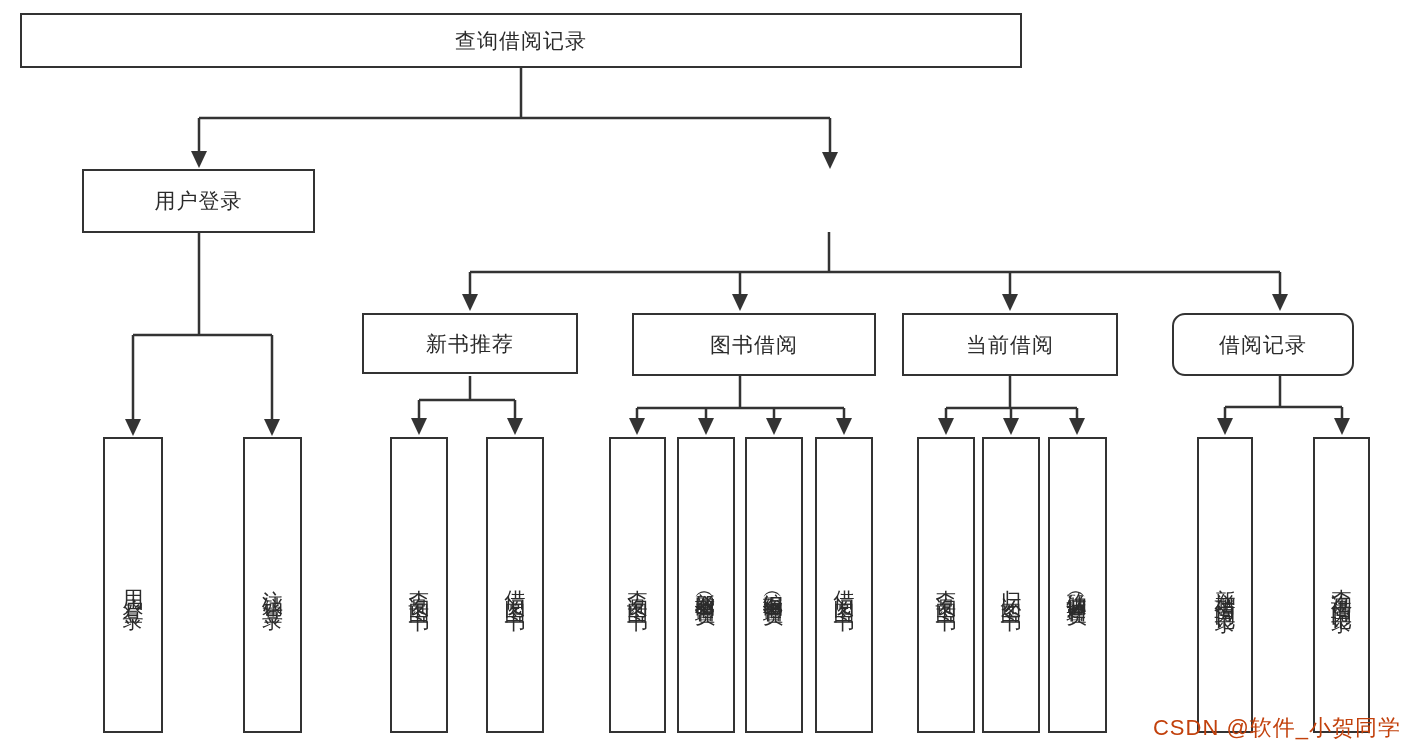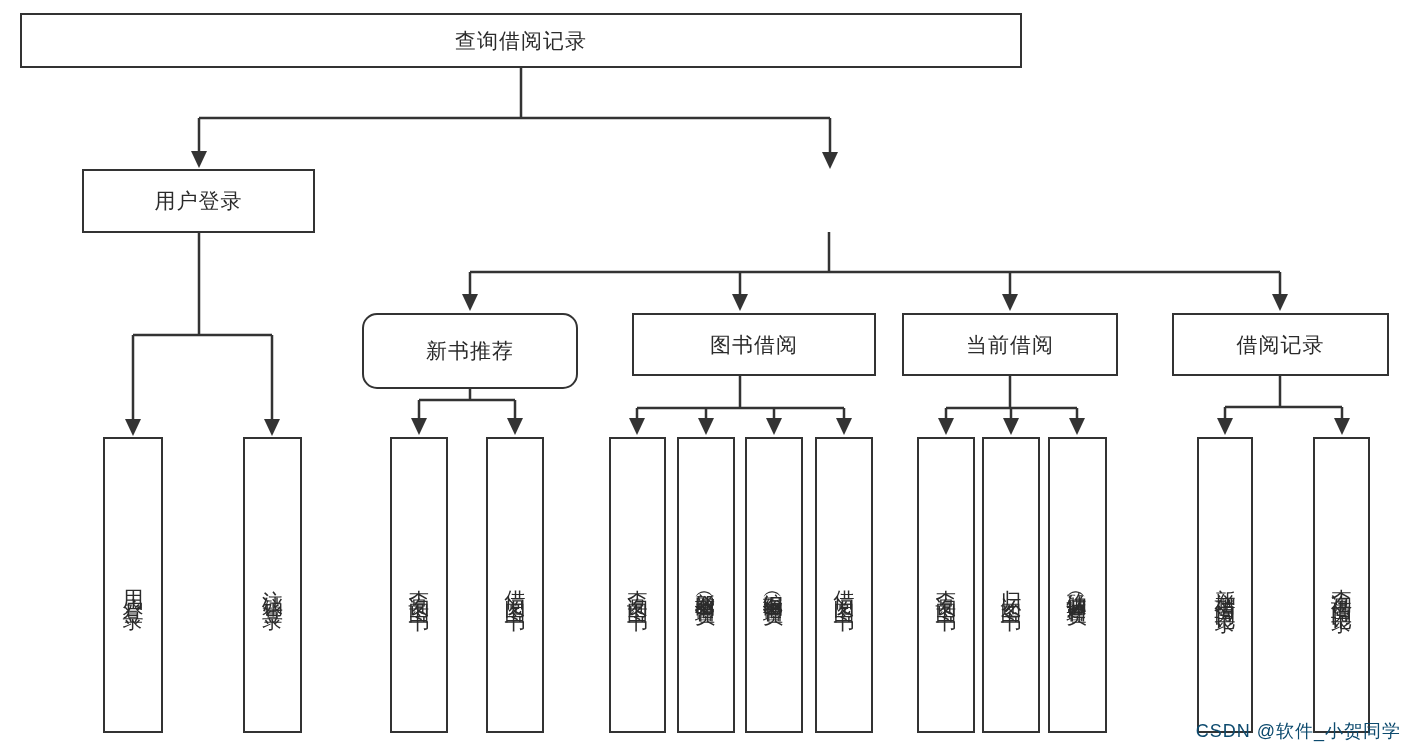--- a/index.html
+++ b/index.html
@@ -15,21 +15,21 @@
     font-size:21px; letter-spacing:1px; text-align:center; z-index:2;
   }
   .vnode {
     writing-mode:vertical-rl; text-orientation:upright;
     letter-spacing:7px; font-size:21px; padding-top:4px;
   }
   .vlong { letter-spacing:2px; font-size:20px; padding-top:2px; }
   .vmed  { letter-spacing:5px; }
   #watermark {
     position:absolute; right:4px; bottom:4px; z-index:3;
-    font-size:18px; color:#0c4a6e; letter-spacing:1px; white-space:nowrap;
+    font-size:22px; color:#c2410c; letter-spacing:1px; white-space:nowrap;
   }
 </style>
 </head>
 <body>
 
 <div id="stage">
 
   <svg id="wires" viewBox="0 0 1405 747" xmlns="http://www.w3.org/2000/svg">
     <g stroke="#333333" stroke-width="2.5" fill="none">
 
@@ -74,24 +74,24 @@
 
       <polygon points="1217,418 1233,418 1225,435"></polygon>
       <polygon points="1334,418 1350,418 1342,435"></polygon>
     </g>
   </svg>
 
   <div class="node" style="left:20px; top:13px; width:1002px; height:55px;">查询借阅记录</div>
 
   <div class="node" style="left:82px; top:169px; width:233px; height:64px;">用户登录</div>
 
-  <div class="node" style="left:362px; top:313px; width:216px; height:76px;border-radius:15px;">新书推荐</div>
+  <div class="node" style="left:362px; top:313px; width:216px; height:61px;">新书推荐</div>
   <div class="node" style="left:632px; top:313px; width:244px; height:63px;">图书借阅</div>
   <div class="node" style="left:902px; top:313px; width:216px; height:63px;">当前借阅</div>
-  <div class="node" style="left:1172px; top:313px; width:217px; height:63px;">借阅记录</div>
+  <div class="node" style="left:1172px; top:313px; width:182px; height:63px;border-radius:13px;">借阅记录</div>
 
   <div class="node vnode" style="left:103px; top:437px; width:60px; height:296px;">用户登录</div>
   <div class="node vnode" style="left:243px; top:437px; width:59px; height:296px;">注销登录</div>
 
   <div class="node vnode" style="left:390px; top:437px; width:58px; height:296px;">查询图书</div>
   <div class="node vnode" style="left:486px; top:437px; width:58px; height:296px;">借阅图书</div>
 
   <div class="node vnode" style="left:609px; top:437px; width:57px; height:296px;">查询图书</div>
   <div class="node vnode vlong" style="left:677px; top:437px; width:58px; height:296px;">新增图书（管理员）</div>
   <div class="node vnode vlong" style="left:745px; top:437px; width:58px; height:296px;">编辑图书（管理员）</div>

